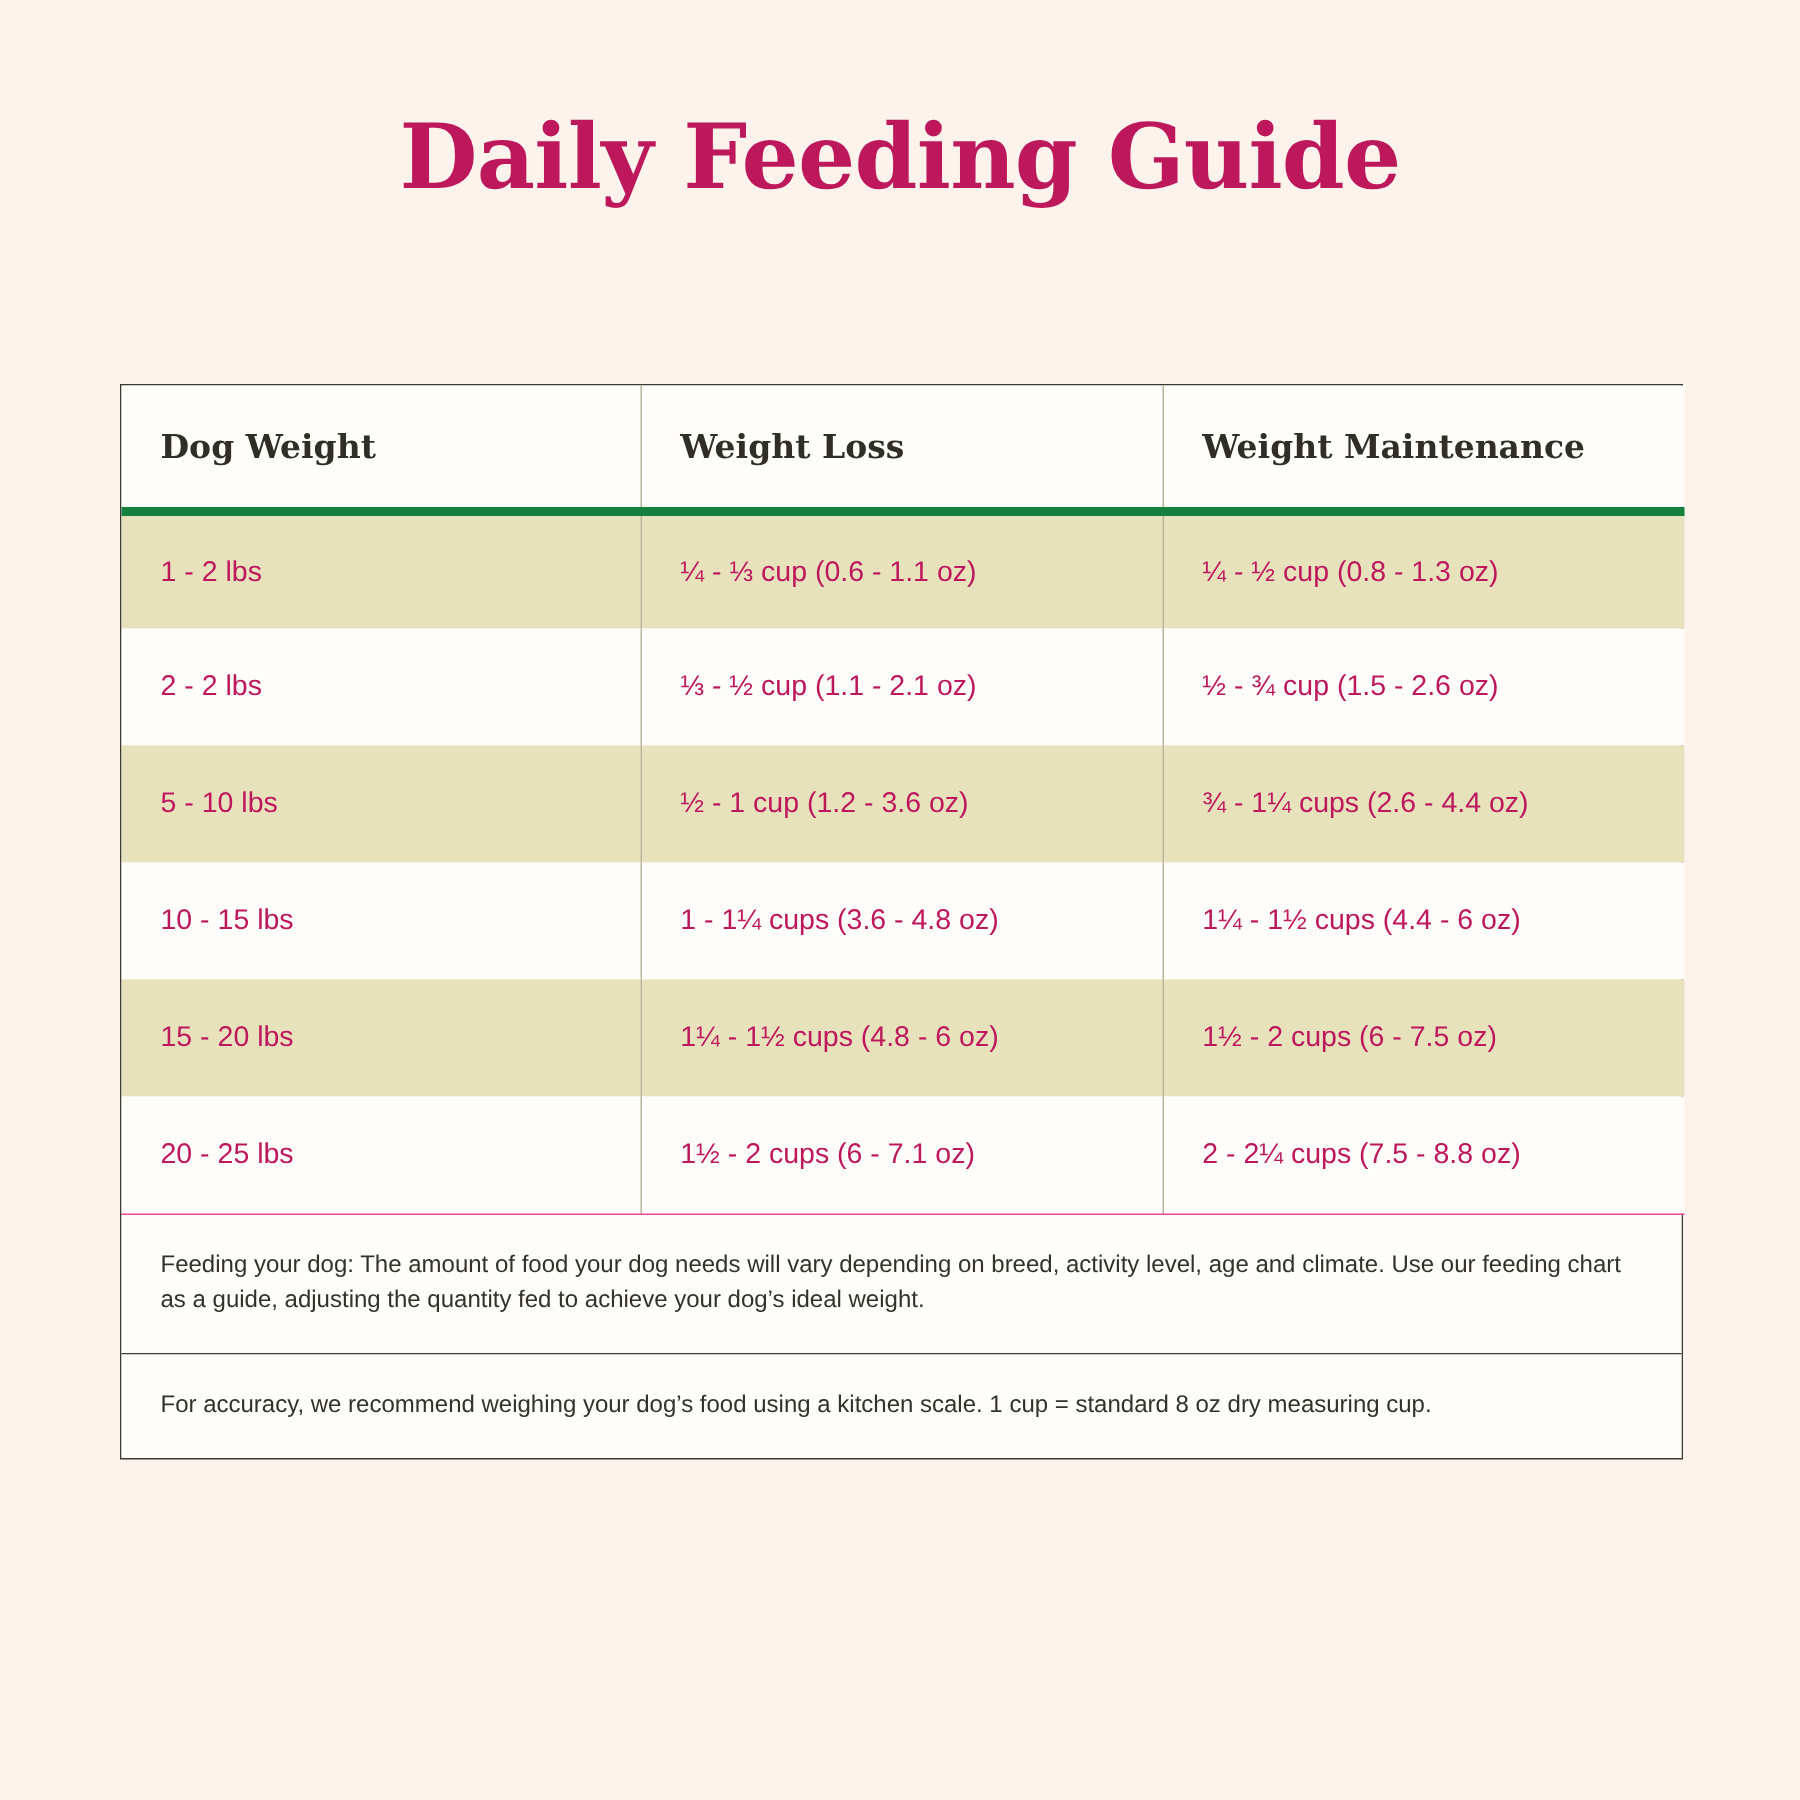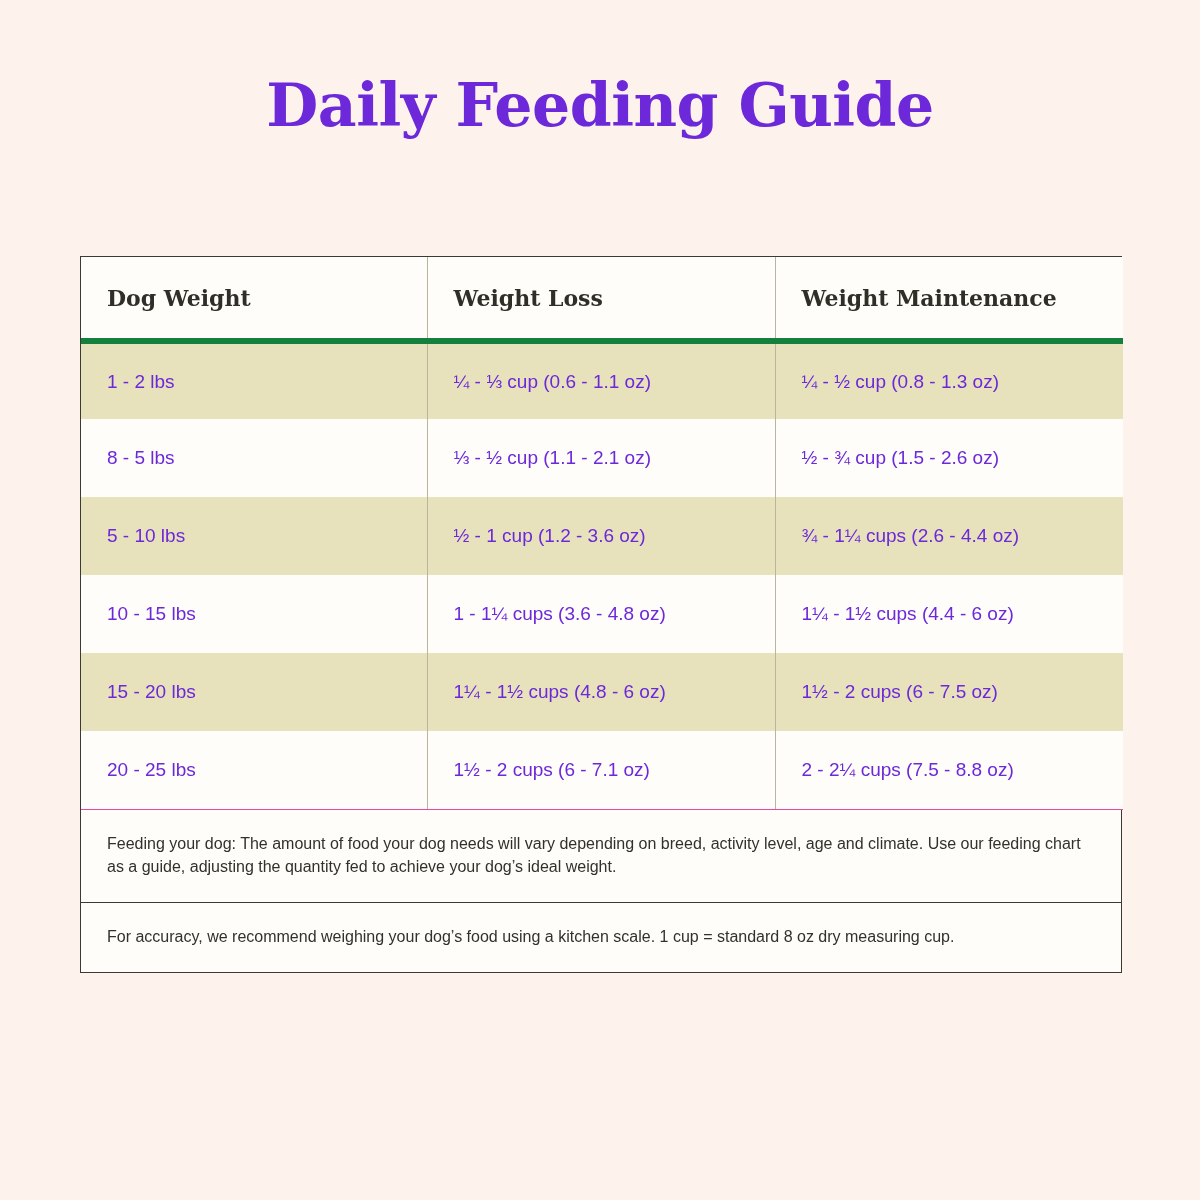--- a/index.html
+++ b/index.html
@@ -19,21 +19,21 @@
     width: 1200px;
     height: 1200px;
     box-sizing: border-box;
   }
   .title {
     text-align: center;
     font-family: "DejaVu Serif", serif;
     font-weight: bold;
     font-size: 60px;
     letter-spacing: -0.5px;
-    color: #6d28d9;
+    color: #be185d;
     margin: 0;
     padding-top: 72px;
     line-height: 1.1;
   }
   .table-wrap {
     position: absolute;
     left: 80px;
     top: 256px;
     width: 1042px;
     border: 1px solid #3a3a32;
@@ -58,21 +58,21 @@
     font-weight: bold;
     font-size: 22px;
     color: #2f2f28;
     border-bottom: 6px solid #15803d;
     border-right: 1px solid #b9b49c;
   }
   table.guide thead th:last-child { border-right: none; }
   table.guide tbody td {
     height: 78px;
     font-size: 19px;
-    color: #6d28d9;
+    color: #be185d;
     border-right: 1px solid #b9b49c;
   }
   table.guide tbody td:last-child { border-right: none; }
   table.guide tbody tr.shaded td {
     background: #e7e2bc;
   }
   table.guide tbody tr.plain td {
     background: #fffdf9;
   }
   table.guide tbody tr.last-row td {
@@ -108,21 +108,21 @@
           <th class="col3">Weight Maintenance</th>
         </tr>
       </thead>
       <tbody>
         <tr class="shaded">
           <td class="col1">1 - 2 lbs</td>
           <td class="col2">¼ - ⅓ cup (0.6 - 1.1 oz)</td>
           <td class="col3">¼ - ½ cup (0.8 - 1.3 oz)</td>
         </tr>
         <tr class="plain">
-          <td class="col1">8 - 5 lbs</td>
+          <td class="col1">2 - 2 lbs</td>
           <td class="col2">⅓ - ½ cup (1.1 - 2.1 oz)</td>
           <td class="col3">½ - ¾ cup (1.5 - 2.6 oz)</td>
         </tr>
         <tr class="shaded">
           <td class="col1">5 - 10 lbs</td>
           <td class="col2">½ - 1 cup (1.2 - 3.6 oz)</td>
           <td class="col3">¾ - 1¼ cups (2.6 - 4.4 oz)</td>
         </tr>
         <tr class="plain">
           <td class="col1">10 - 15 lbs</td>

